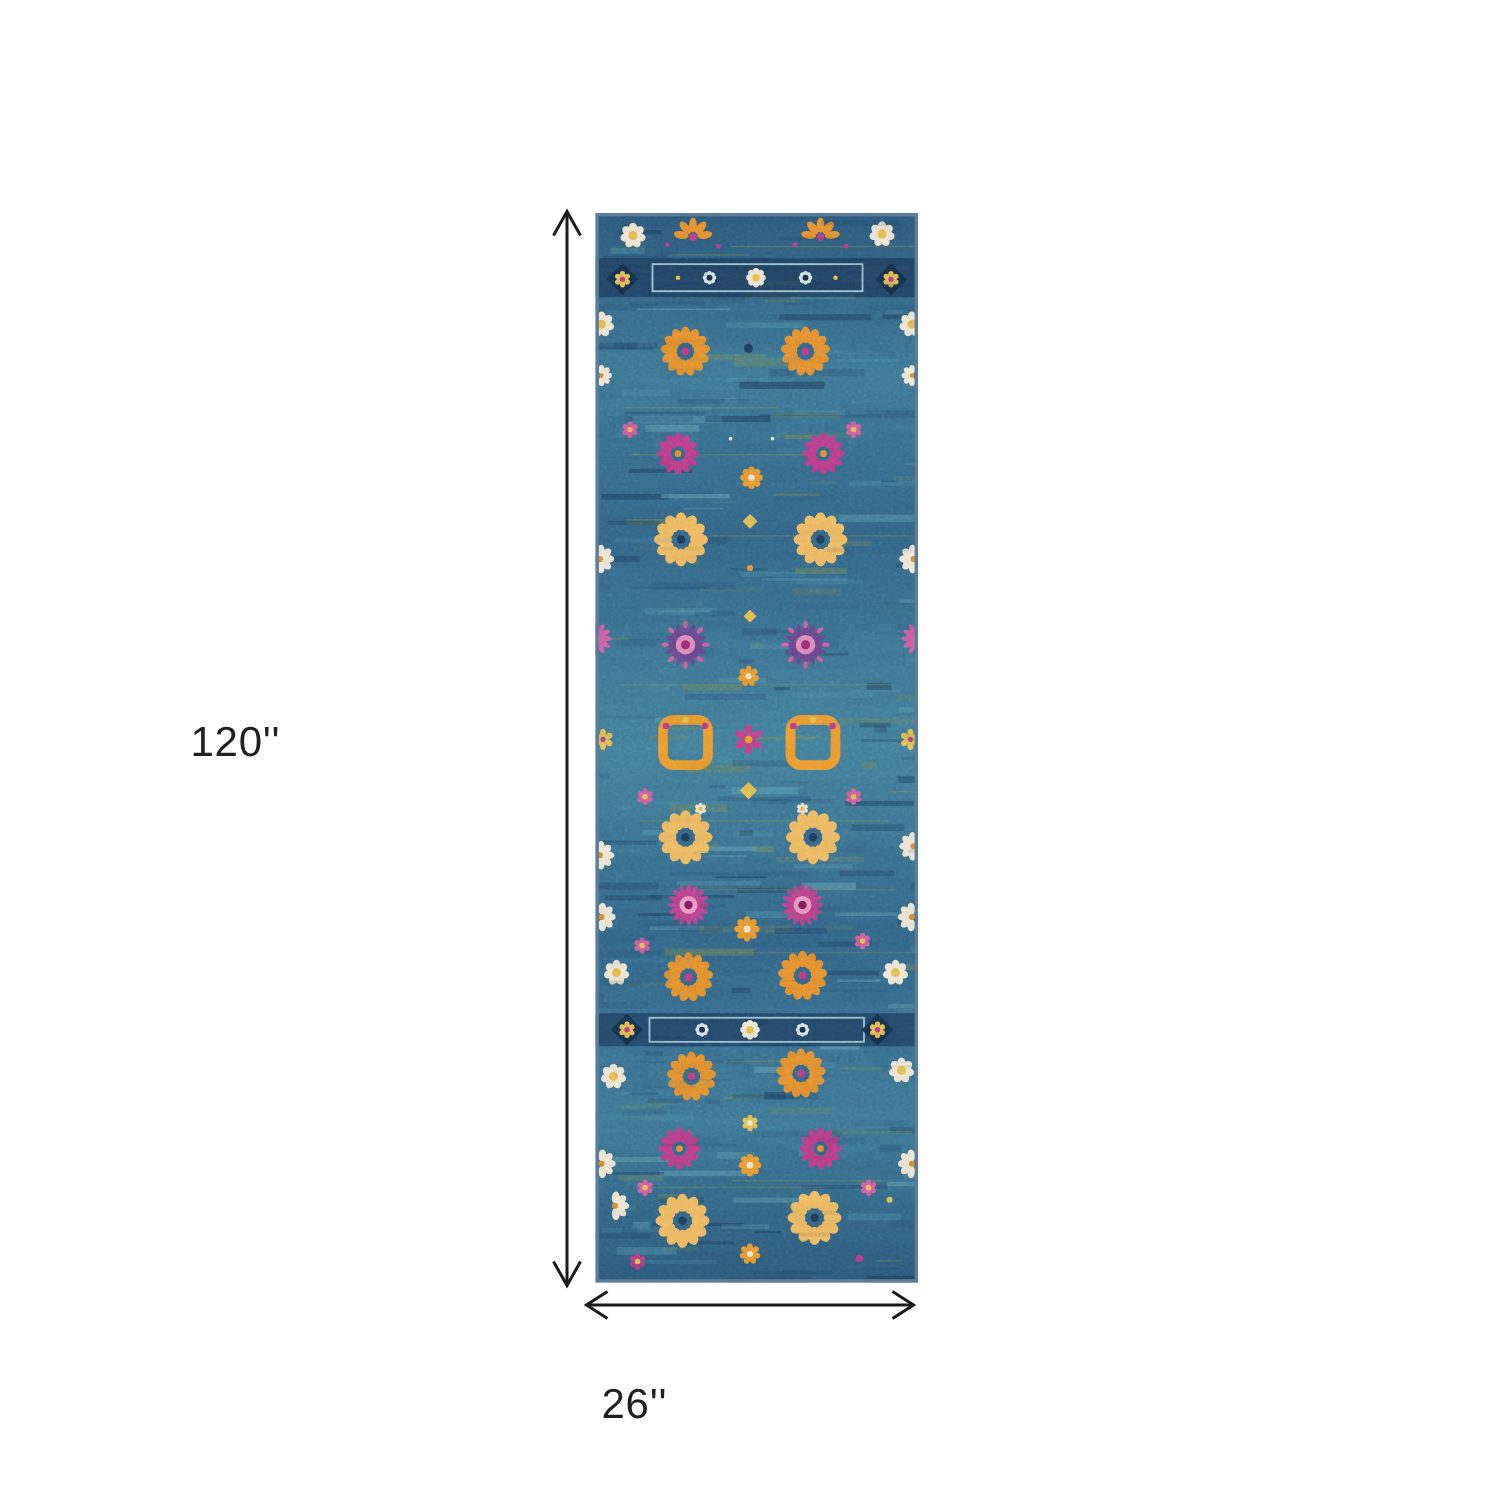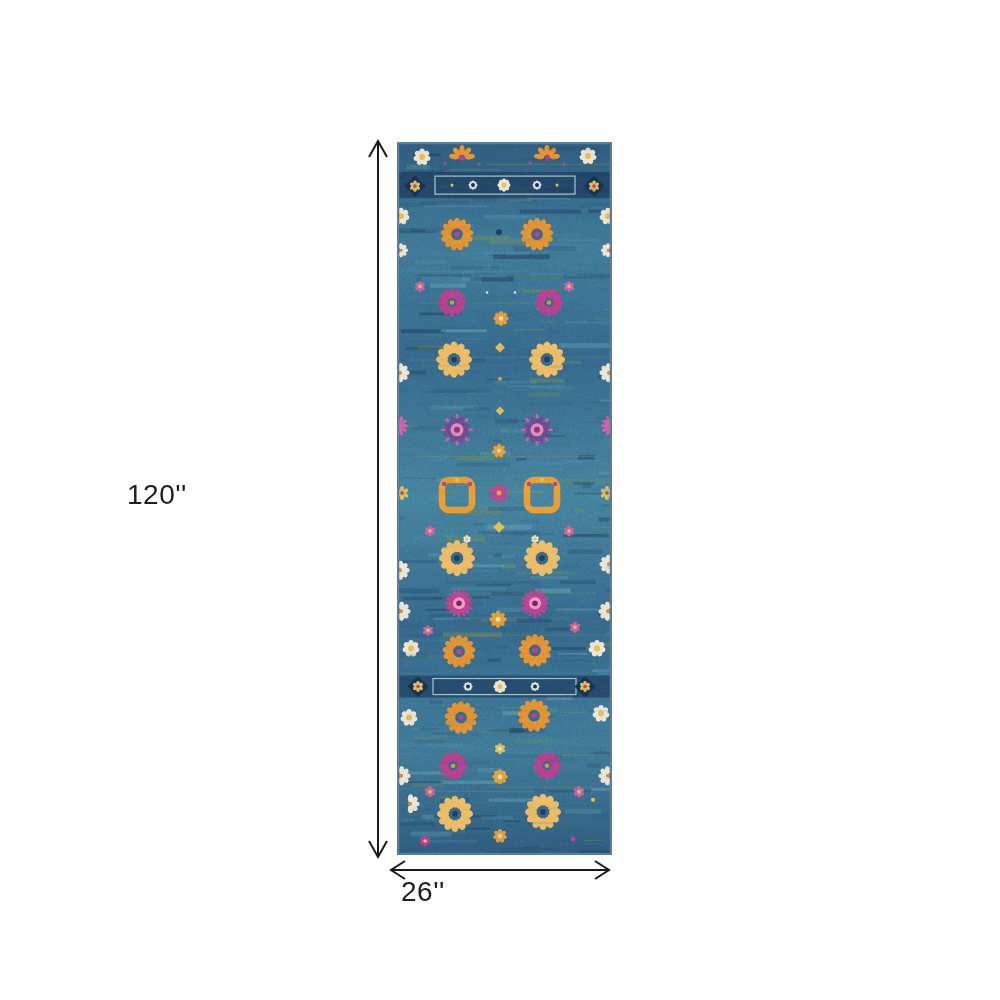--- a/index.html
+++ b/index.html
@@ -1,20 +1,20 @@
 <!DOCTYPE html>
 <html><head>
 <meta charset="utf-8">
 <style>
   html,body{margin:0;padding:0;background:#ffffff;}
   .canvas{position:relative;width:1000px;height:1000px;background:#ffffff;overflow:hidden;
           font-family:"Liberation Sans",sans-serif;padding-left:19px;}
   .dim-label{position:absolute;font-size:28px;color:#1f1f1f;letter-spacing:0.5px;white-space:nowrap;}
   #height-label{left:127px;top:479px;}
-  #width-label{left:401px;top:876px;}
+  #width-label{left:401px;top:920px;}
   .arrow-svg{position:absolute;}
   #v-arrow{left:366px;top:136px;}
   #h-arrow{left:387px;top:858px;}
   #rug{position:absolute;left:397px;top:142px;width:215px;height:713px;}
 </style>
 </head>
 <body>
 
 <div class="canvas">
 

